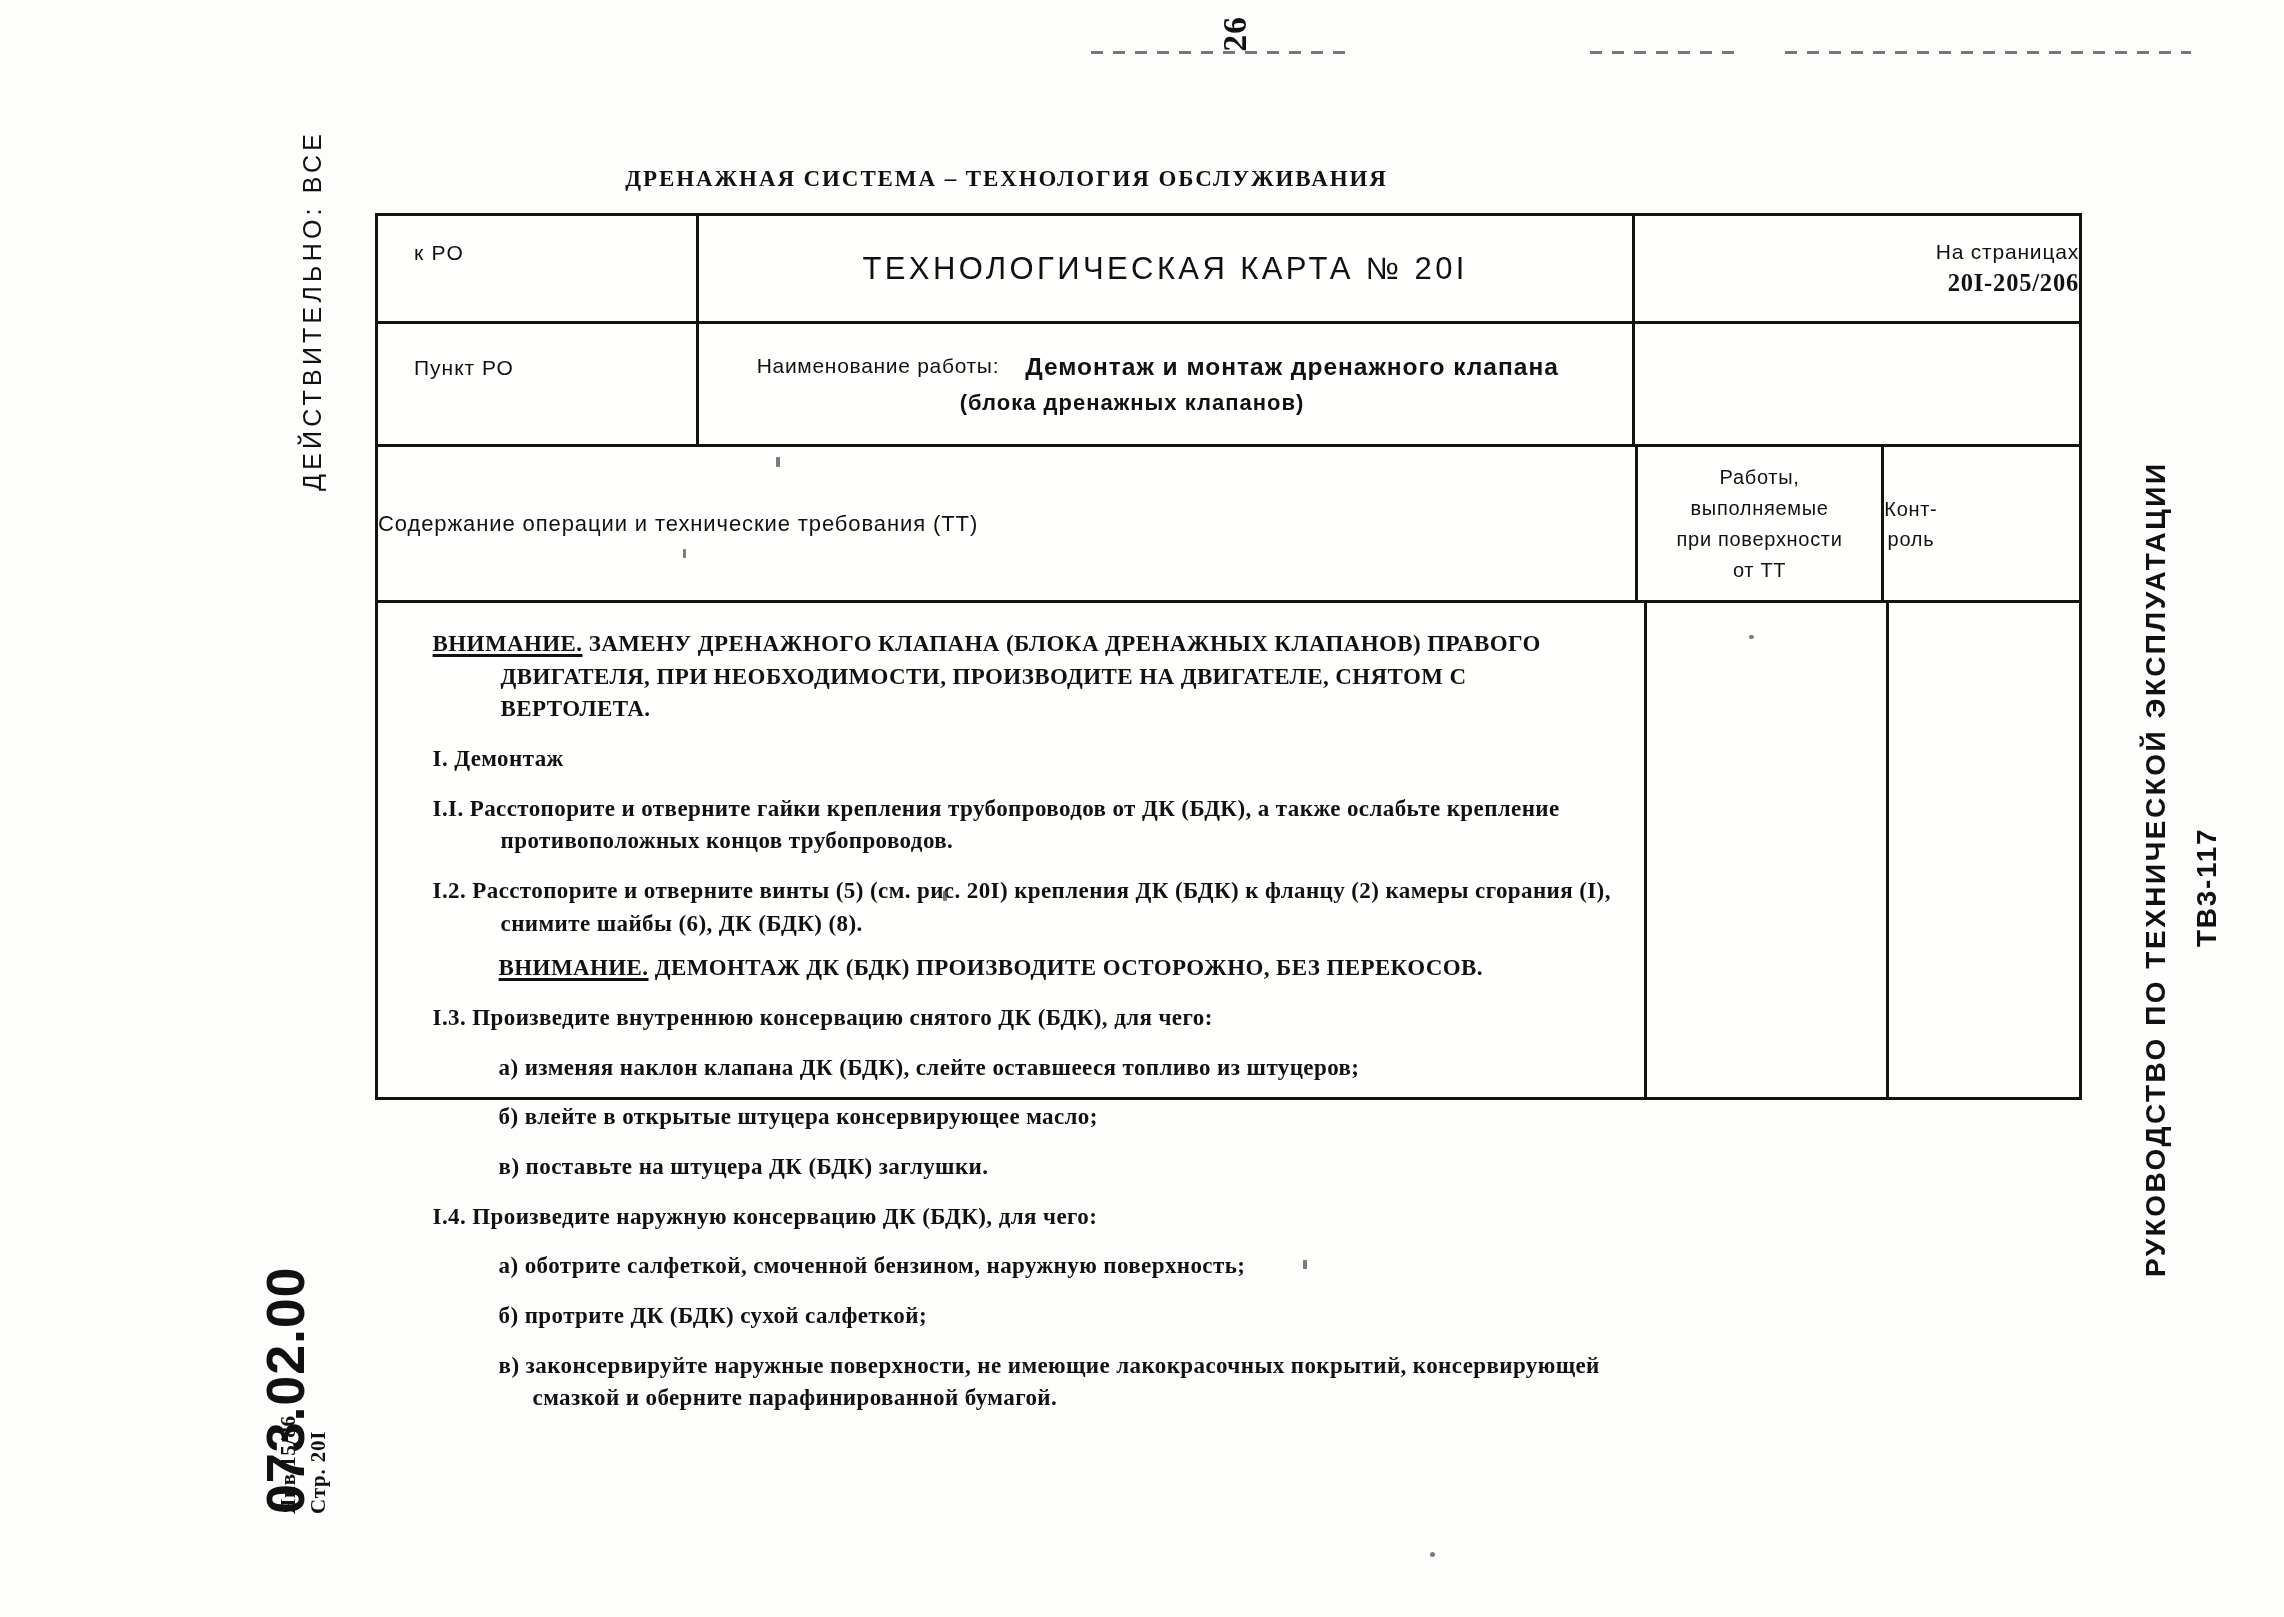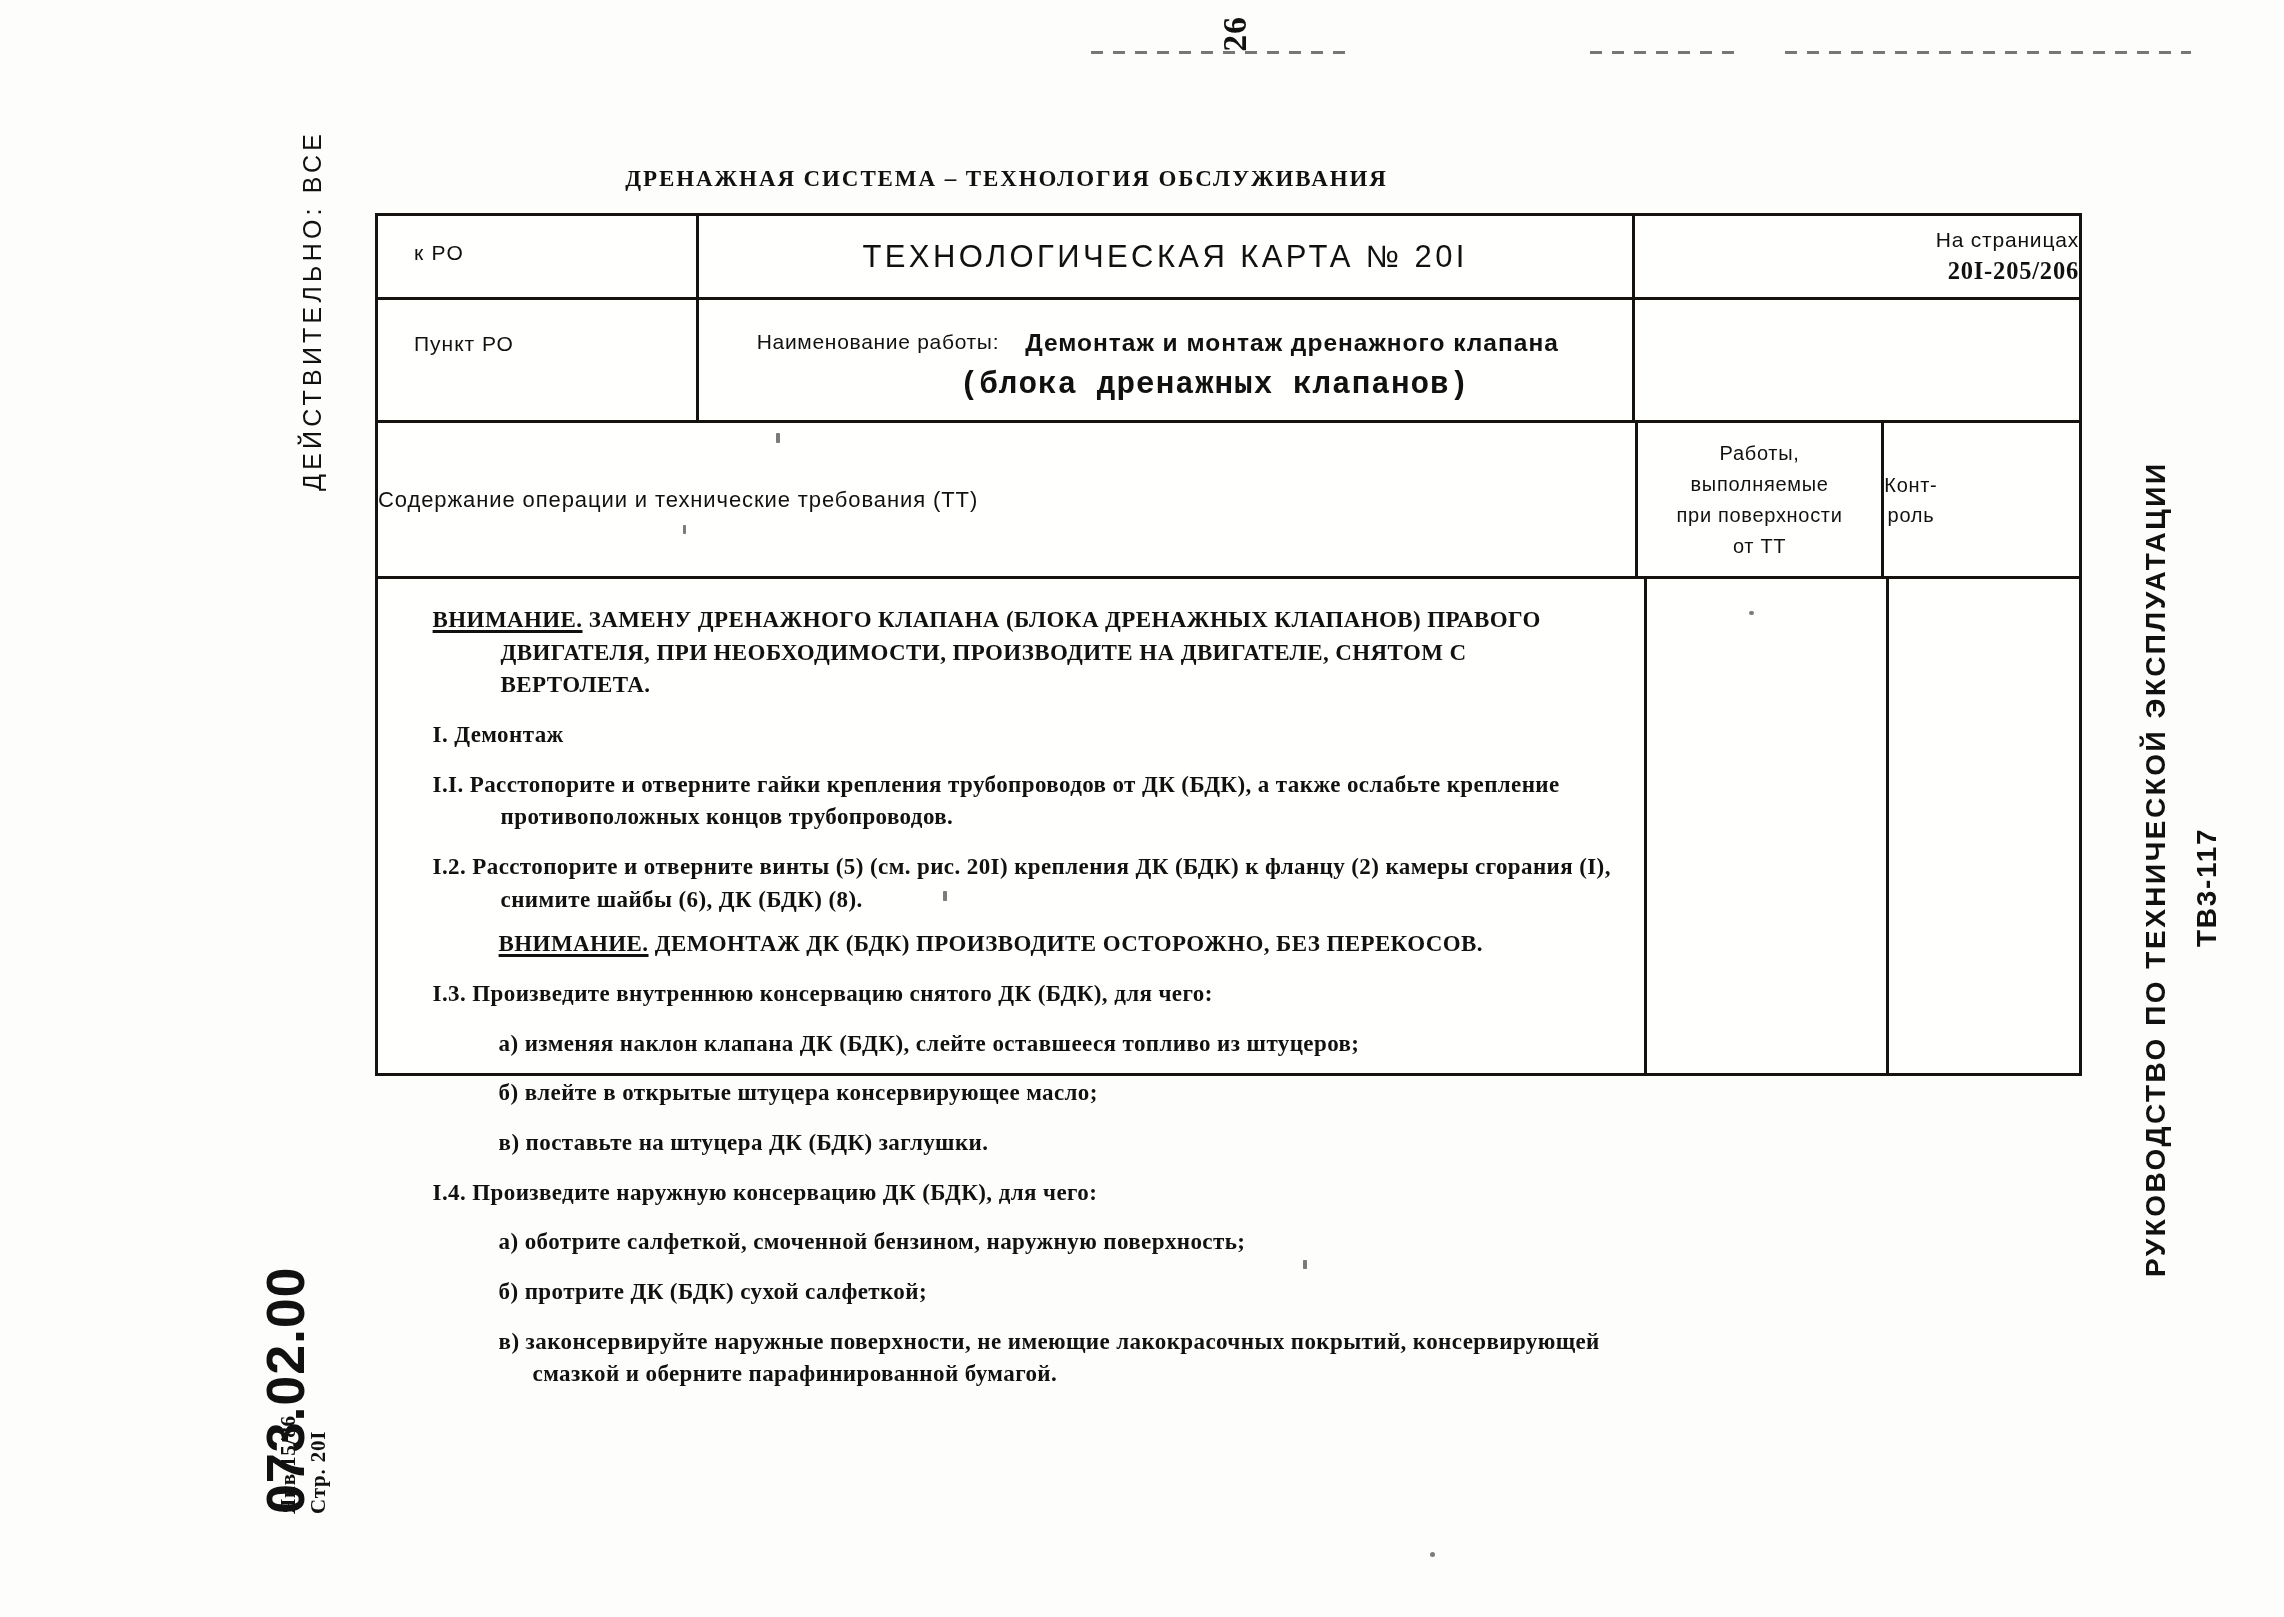--- a/index.html
+++ b/index.html
@@ -141,21 +141,21 @@
   .row:last-child { border-bottom: none; margin-left: 36px; }
 
   .cell {
     box-sizing: border-box;
     border-right: 3.4px solid #15120f;
     position: relative;
   }
   .cell:last-child { border-right: none; }
 
   
-  .r1 { height: 84px; }
+  .r1 { height: 108px; }
   .c-kro      { width: 321px; padding: 25px 0 0 36px; }
   .c-title    { width: 937px; display: flex; align-items: center; justify-content: center; }
   .c-pages    { width: 445px; display: flex; flex-direction: column;
                 align-items: flex-end; justify-content: center; }
 
   .kro-text {
     font-family: "Liberation Sans", sans-serif;
     font-size: 21px;
     letter-spacing: 1.3px;
   }
@@ -200,22 +200,22 @@
   .wn-val {
     font-family: Liberation Sans, sans-serif;
     font-size: 24.5px;
     font-weight: 700;
     letter-spacing: 1px;
     margin-left: 26px;
     line-height: 1.5;
     text-align: right;
   }
   .wn-val2 {
-    font-family: Liberation Mono, monospace;
-    font-size: 31px;
+    font-family: Liberation Sans, sans-serif;
+    font-size: 22px;
     font-weight: 700;
     letter-spacing: 1px;
     margin-left: 203px;
     line-height: 1.5;
   }
 
   
   .r3 { height: 156px; }
   .c-oper-head { width: 1262px; display: flex; align-items: center; }
   .c-dev-head  { width: 247px; display: flex; align-items: center; justify-content: center; }

